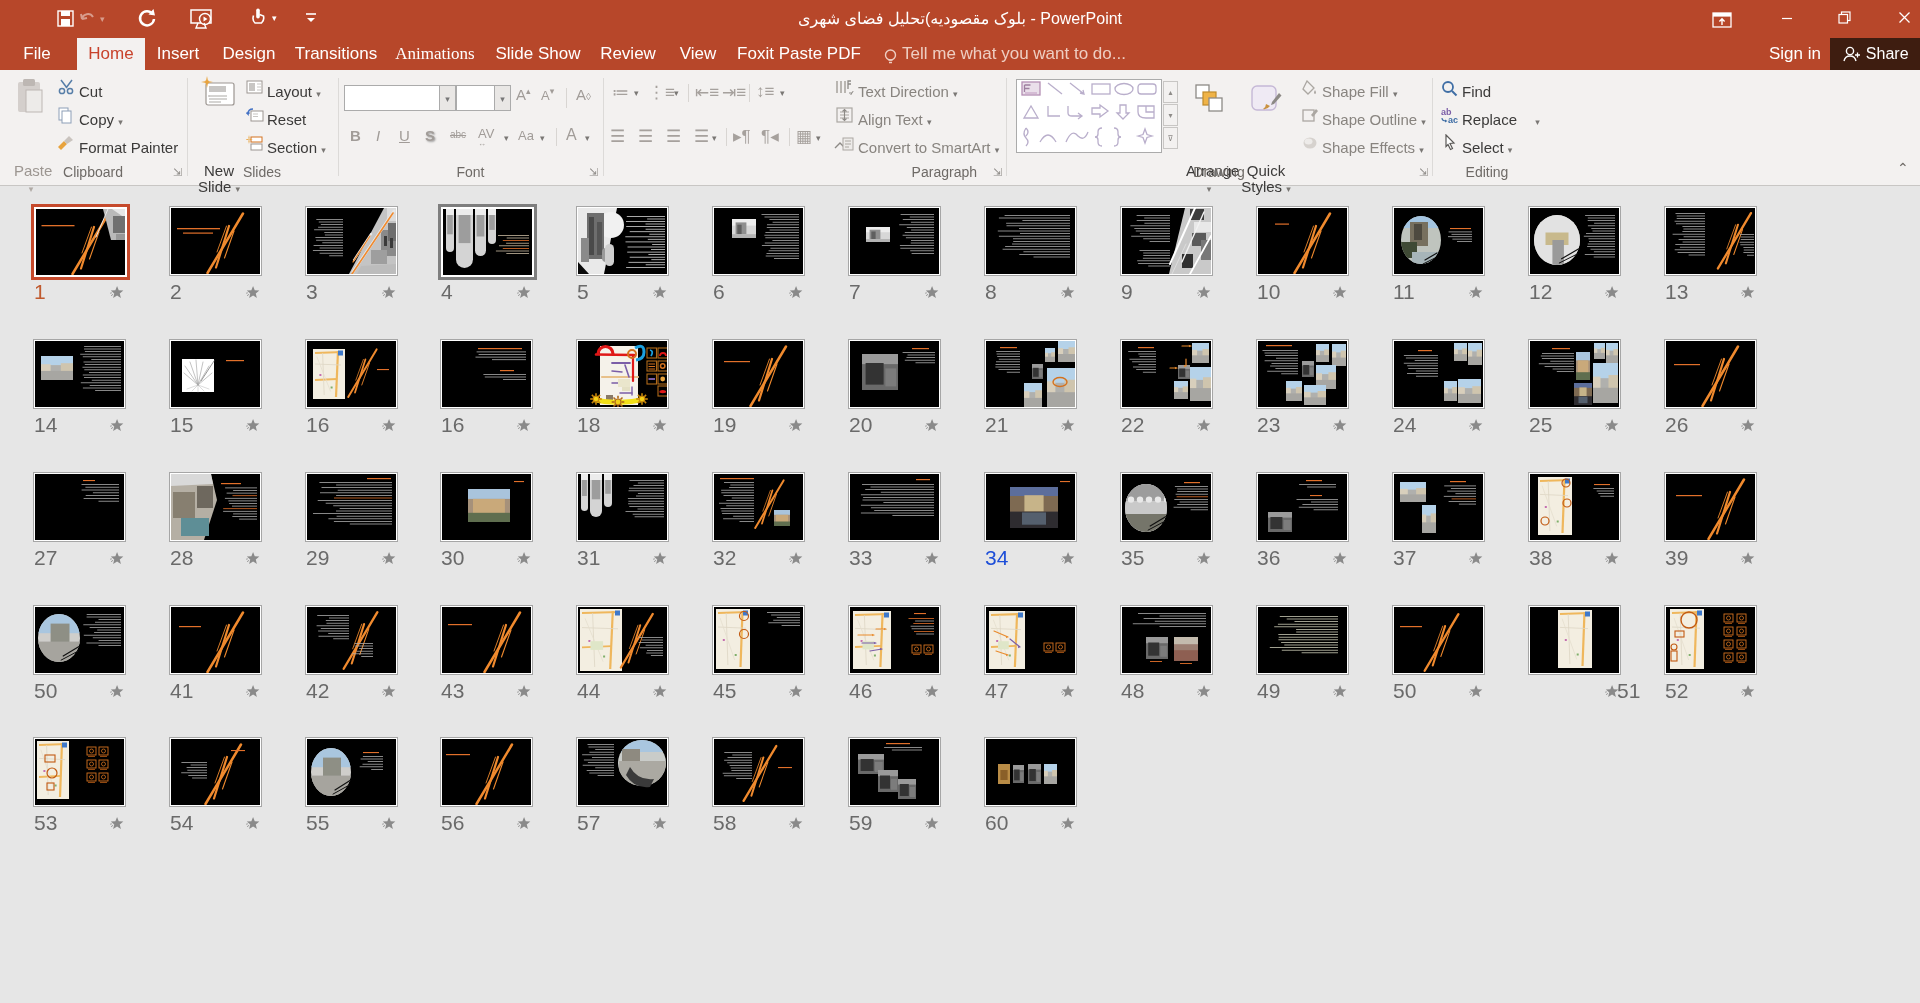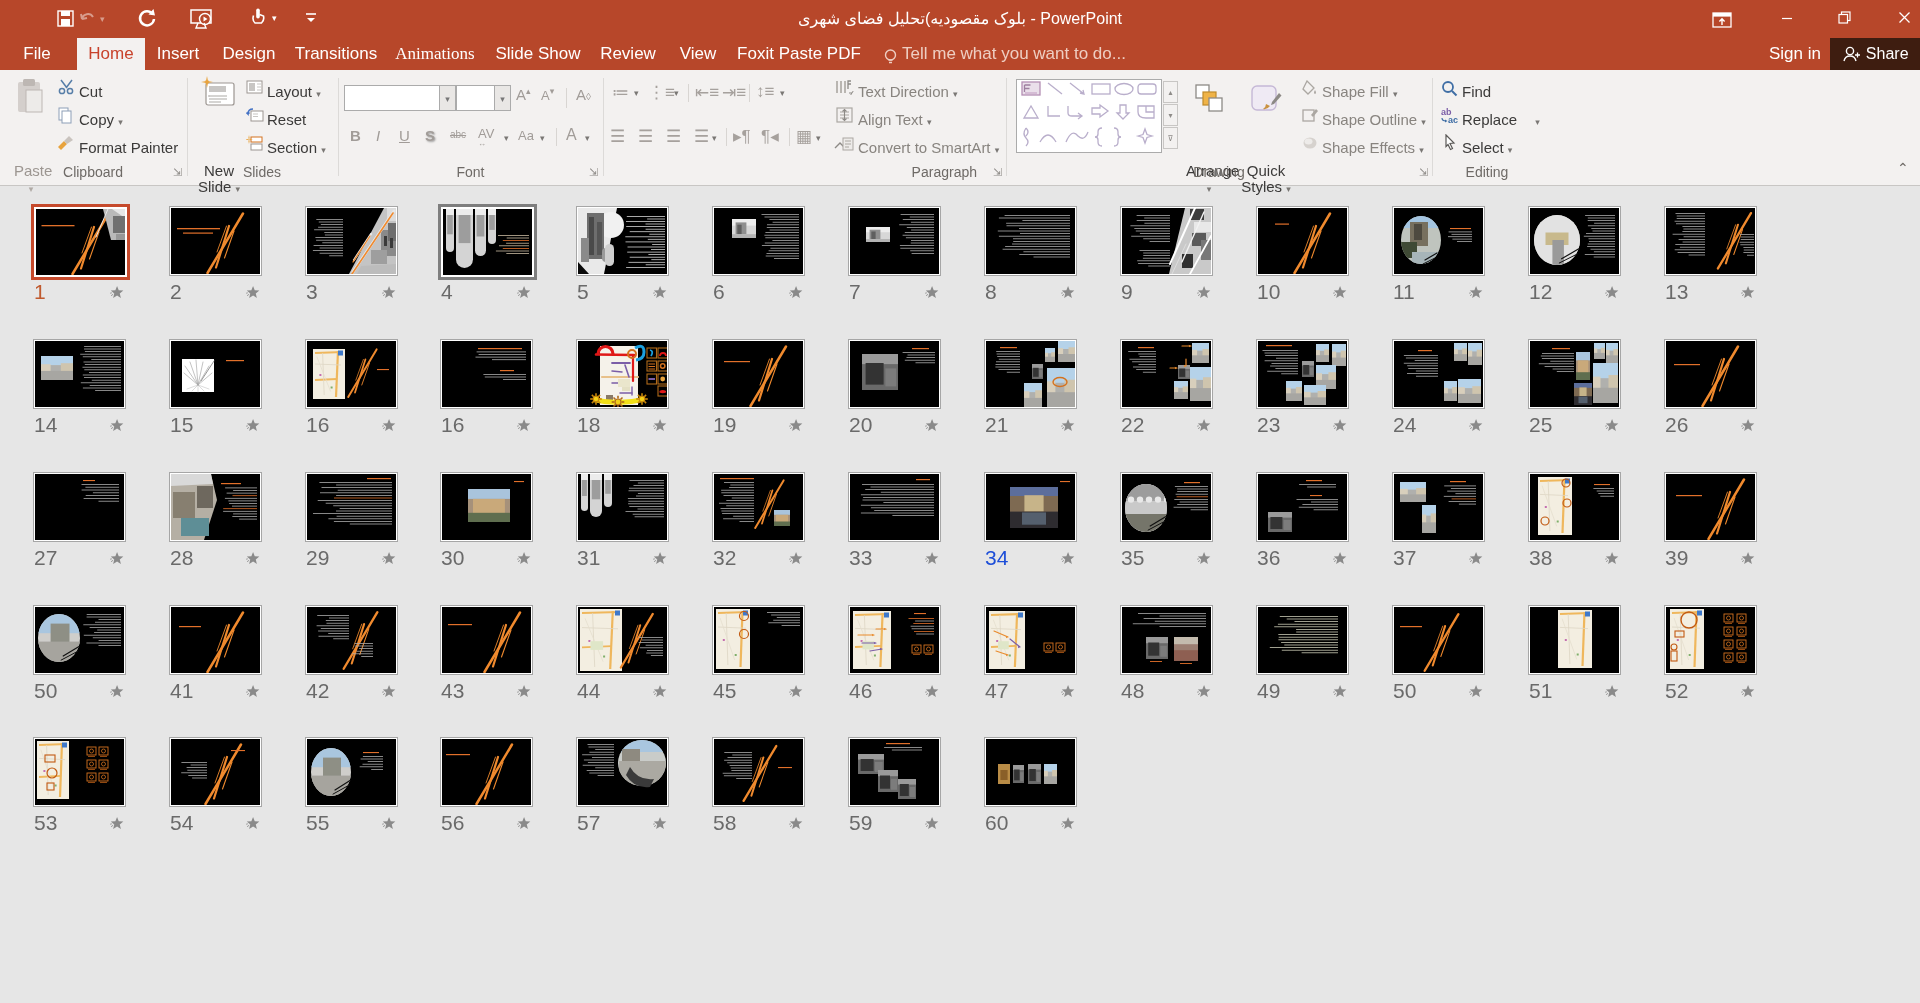--- a/index.html
+++ b/index.html
@@ -1762,21 +1762,21 @@
       <line x1="30.0" y1="7.0" x2="60.0" y2="6.0" stroke="#EFB75C" stroke-width="2.2" stroke-linecap="butt"></line>
       <line x1="54.5" y1="5.0" x2="52.5" y2="59.0" stroke="#EFB75C" stroke-width="2.2" stroke-linecap="butt"></line>
       <line x1="38.2" y1="7.0" x2="39.9" y2="57.0" stroke="#DDD6C4" stroke-width="0.8" stroke-linecap="butt"></line>
       <line x1="30.0" y1="20.4" x2="58.0" y2="21.6" stroke="#DDD6C4" stroke-width="0.8" stroke-linecap="butt"></line>
       <line x1="32.1" y1="11.7" x2="46.7" y2="52.3" stroke="#E4DECE" stroke-width="0.8" stroke-linecap="butt"></line>
       <rect x="55.0" y="4.5" width="5.0" height="5.0" fill="#3E78C9"></rect>
       <rect x="34.8" y="32.0" width="2.0" height="2.0" fill="#C46FB0"></rect>
       <rect x="46.7" y="46.5" width="2.0" height="2.0" fill="#7FAF6A"></rect>
     </svg>
   </div>
-<div style="position:absolute;left:1529px;top:679px;width:70px;font:21px 'Liberation Sans',sans-serif;color:#6A6A6A;">51</div>
+<div style="position:absolute;left:1617px;top:679px;width:70px;font:21px 'Liberation Sans',sans-serif;color:#6A6A6A;">51</div>
 <svg style="position:absolute;left:1604px;top:684px" width="15" height="14" viewBox="0 0 16 15">
     <path d="M8.6 1 L10.4 5.6 L15.3 5.9 L11.5 9 L12.7 13.8 L8.6 11.2 L4.4 13.8 L5.6 9 L1.9 5.9 L6.8 5.6 Z" fill="#8A8A8A"></path>
     <path d="M2.2 11.5 l2.2 -1.6 M1.2 8.8 l1.8 -0.4" stroke="#8A8A8A" stroke-width="0.9" fill="none"></path>
   </svg>
 <div style="position:absolute;left:1664px;top:605px;border:1px solid #A6A6A6;padding:1px;background:#fff;">
     <svg width="89" height="66" viewBox="0 0 89 66" style="display:block;background:#000000">
       <rect x="4.0" y="2.0" width="34.0" height="60.0" fill="#F3EEE1"></rect>
       <line x1="6.0" y1="6.0" x2="36.0" y2="5.0" stroke="#EFB75C" stroke-width="2.2" stroke-linecap="butt"></line>
       <line x1="30.5" y1="4.0" x2="28.5" y2="60.0" stroke="#EFB75C" stroke-width="2.2" stroke-linecap="butt"></line>
       <line x1="14.2" y1="6.0" x2="15.9" y2="58.0" stroke="#DDD6C4" stroke-width="0.8" stroke-linecap="butt"></line>

